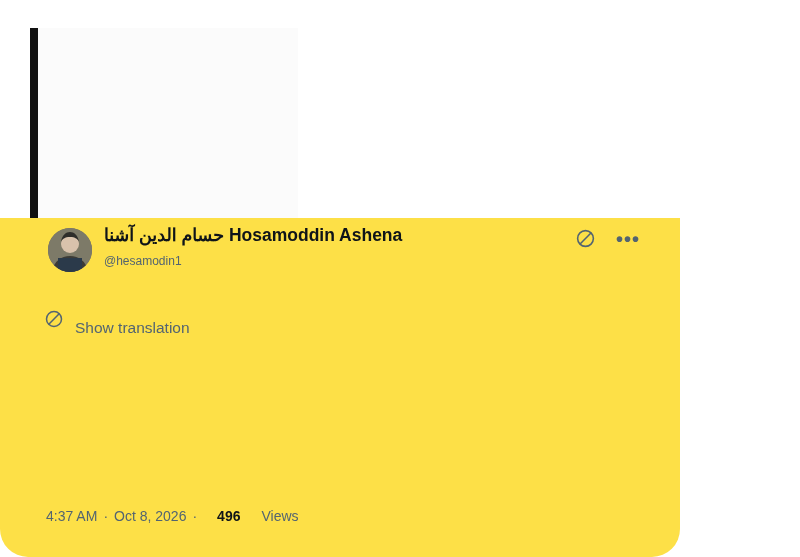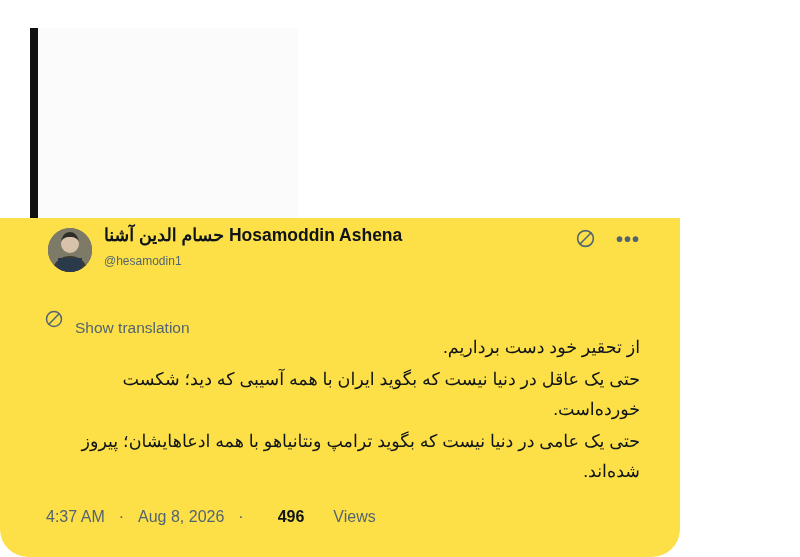--- a/index.html
+++ b/index.html
@@ -136,31 +136,31 @@
   }
   .tweet-body p {
     margin: 0 0 2px 0;
   }
 
   
   .tweet-footer {
     position: absolute;
     left: 46px;
     top: 508px;
-    font-size: 16px;
+    font-size: 14px;
     color: #536471;
     display: flex;
     align-items: flex-start;
-    gap: 8px;
+    gap: 0px;
     white-space: nowrap;
   }
   .tweet-footer .views-count {
     color: #0f1419;
     font-weight: bold;
-    margin-left: 20px;
+    margin-left: 14px;
   }
   .tweet-footer .dot {
     margin: 0 6px;
   }
   .tweet-footer .views-label {
     color: #536471;
     margin-left: 21px;
   }
 </style>
 </head>
@@ -206,28 +206,23 @@
   <div class="translate-row">
     <span class="translate-glyph">
       <svg width="20" height="20" viewBox="0 0 24 24" fill="none" stroke="currentColor" stroke-width="1.8">
         <circle cx="12" cy="12" r="9"></circle>
         <line x1="5.5" y1="18.5" x2="18.5" y2="5.5"></line>
       </svg>
     </span>
     <span class="translate-label">Show translation</span>
   </div>
 
-  <div class="tweet-body">
-    <p>از تحقیر خود دست برداریم.</p>
-    <p>حتی یک عاقل در دنیا نیست که بگوید ایران با همه آسیبی که دید؛ شکست خورده‌است.</p>
-    <p>حتی یک عامی در دنیا نیست که بگوید ترامپ ونتانیاهو با همه ادعاهایشان؛ پیروز شده‌اند.</p>
-  </div>
 
   <div class="tweet-footer">
     <span>4:37 AM</span>
     <span class="dot">·</span>
-    <span>Aug 8, 2026</span>
+    <span>Oct 8, 2026</span>
     <span class="dot">·</span>
     <span class="views-count">496</span>
     <span class="views-label">Views</span>
   </div>
 
 </div>
 
 </body></html>

